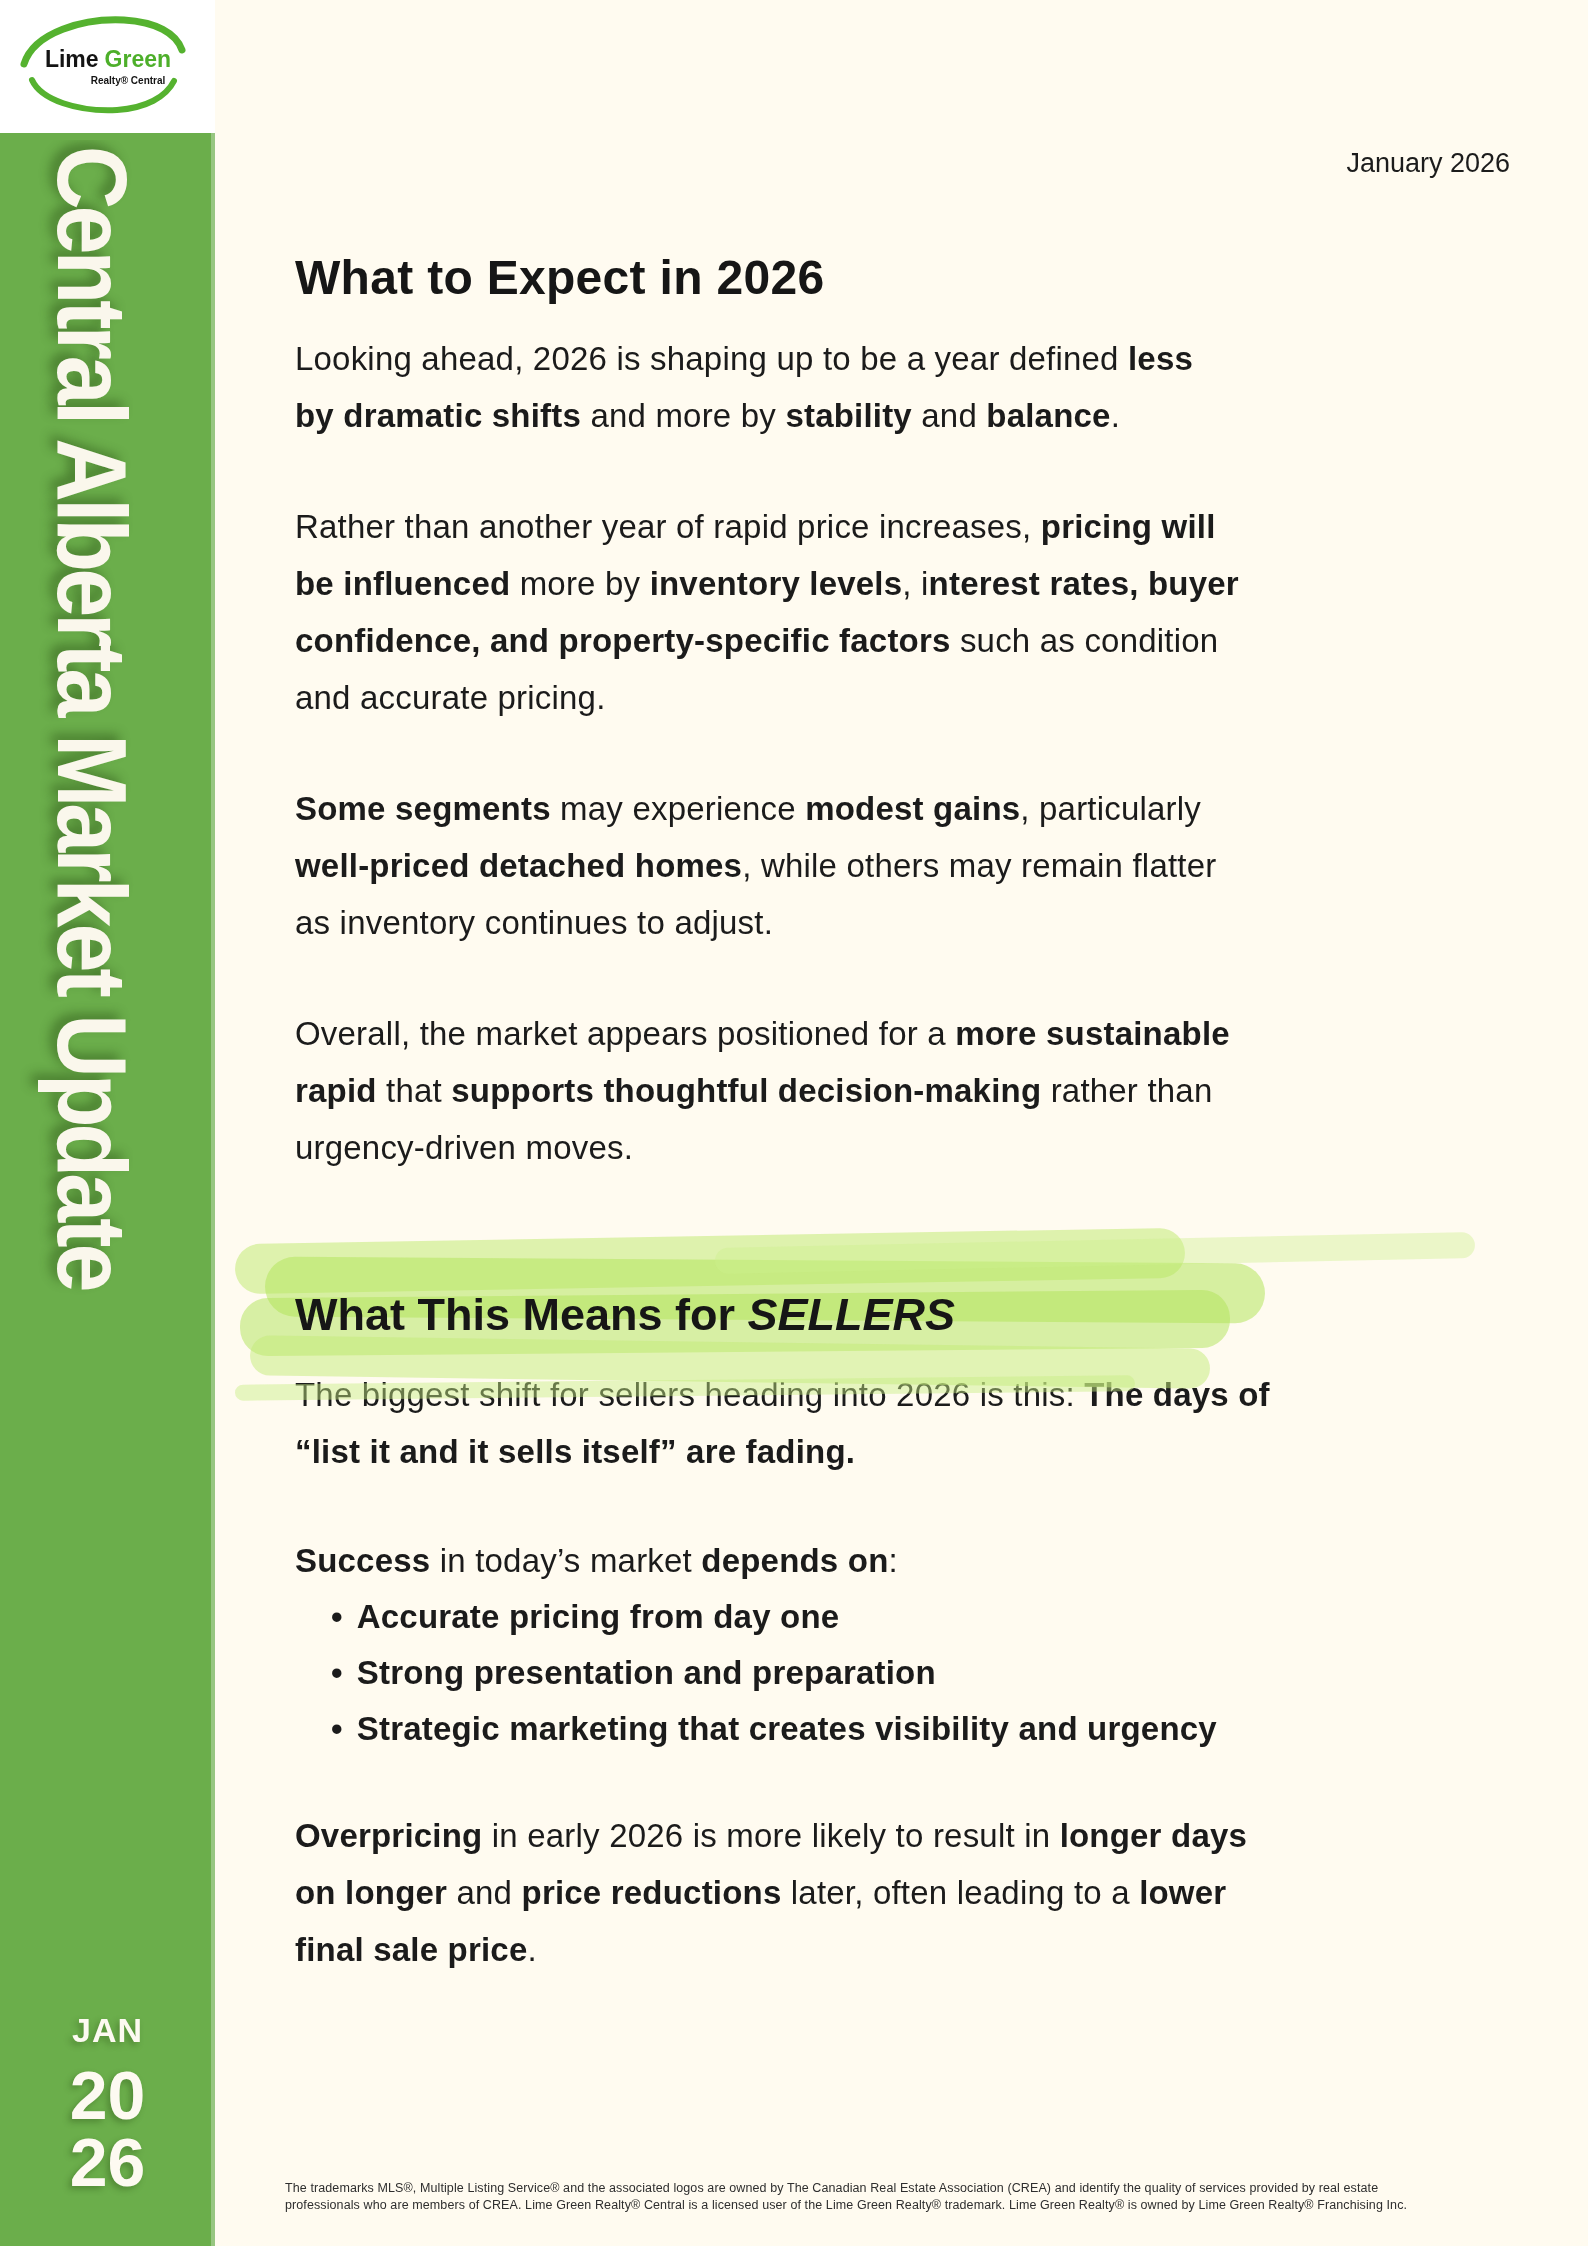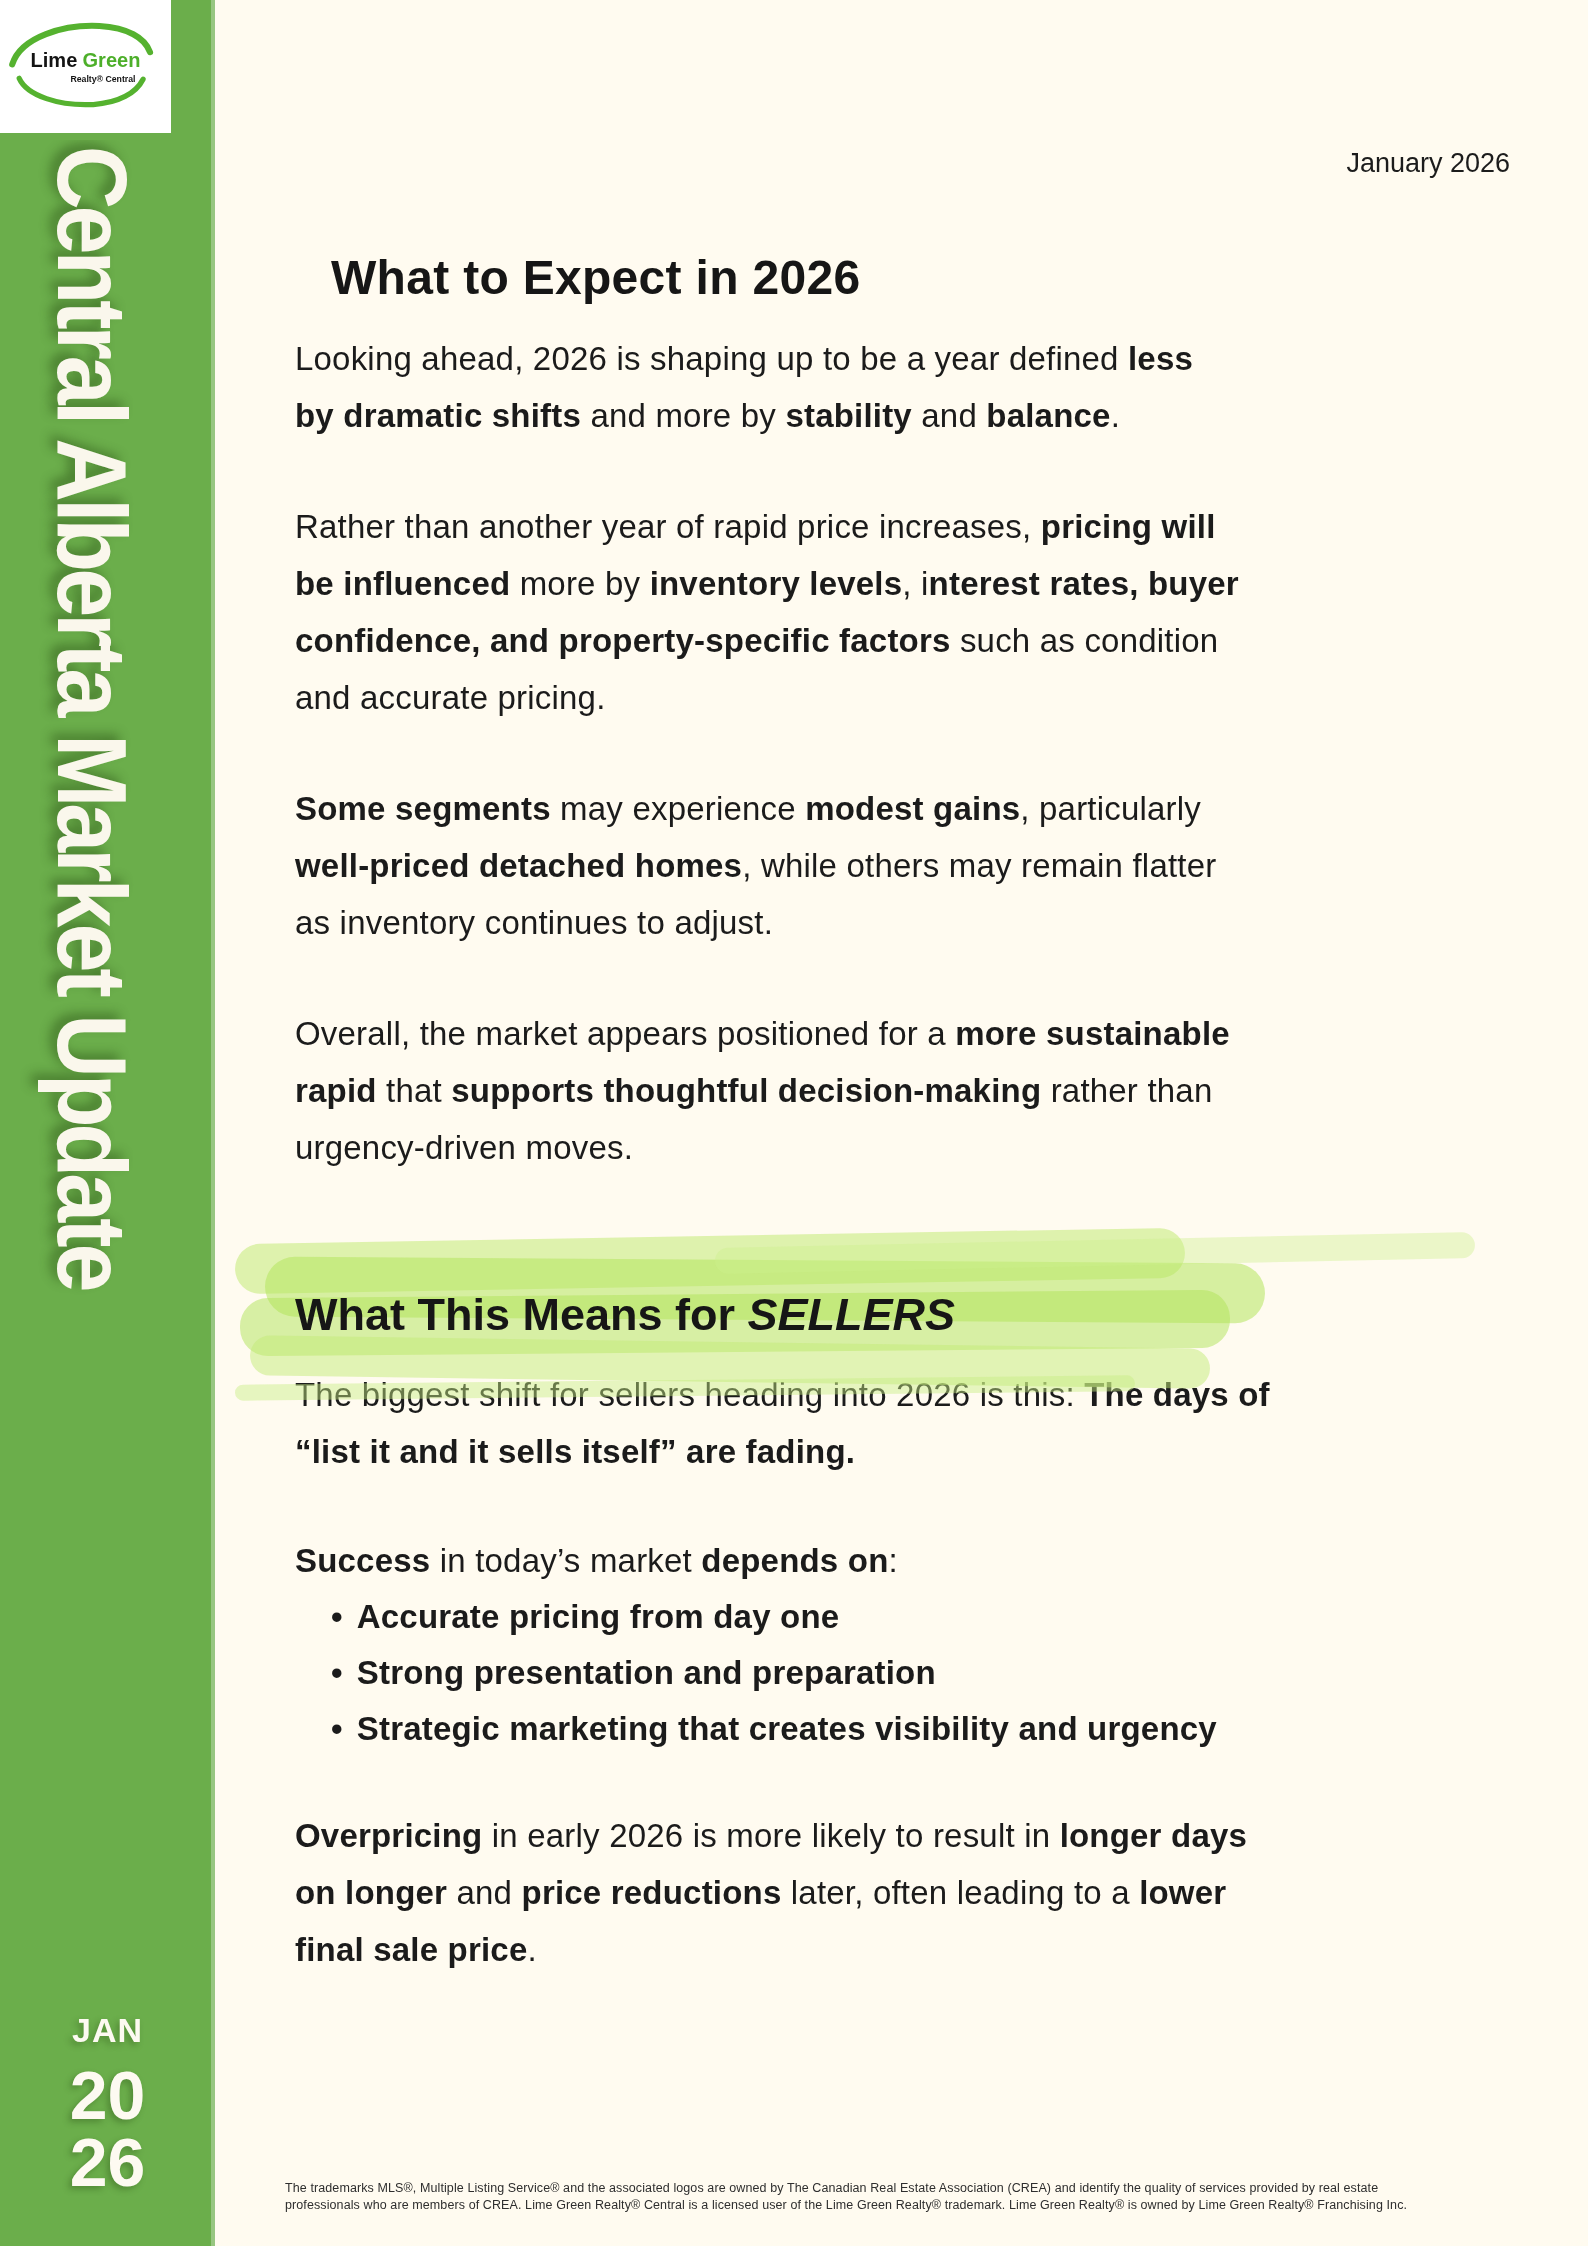--- a/index.html
+++ b/index.html
@@ -34,34 +34,34 @@
   .date-block{
     position:absolute; left:0; top:2012px; width:215px;
     text-align:center; color:#FDFAF1; font-weight:bold;
     text-shadow:-3px 3px 6px rgba(35,70,15,0.35);
   }
   .date-month{ font-size:34px; line-height:36px; margin-bottom:14px; letter-spacing:1px; }
   .date-num{ font-size:68px; line-height:67px; }
 
   
   .logo-box{
-    position:absolute; left:0; top:0; width:171px; height:133px;
+    position:absolute; left:0; top:0; width:215px; height:133px;
     background:#FFFFFF;
     display:flex; align-items:center; justify-content:center;
   }
   .logo-line1{ font-family:"Liberation Sans", sans-serif; font-weight:bold; font-size:23px; }
   .logo-line2{ font-family:"Liberation Sans", sans-serif; font-weight:bold; font-size:10px; }
 
   
   .content{
     position:absolute; left:215px; top:0; right:0; bottom:0;
     padding:0 78px 0 80px;
   }
   .issue-date{ margin-top:148px; text-align:right; font-size:27px; line-height:31px; color:#1c1c1c; }
-  h1{ margin-top:72px; font-size:48px; line-height:53px; letter-spacing:0.3px; color:#161616;margin-left:36px; }
+  h1{ margin-top:72px; font-size:48px; line-height:53px; letter-spacing:0.3px; color:#161616; }
   .body{ font-size:33px; line-height:57px; letter-spacing:0.2px; margin-top:54px; color:#1b1b1b; }
   .body.first{ margin-top:26px; }
   .body .b{ font-weight:700; }
 
   
   .hl-wrap{ position:relative; margin-top:112px; }
   .stroke{ position:absolute; display:block; pointer-events:none; }
   .s1{ left:-60px; top:-52px; width:950px; height:50px; background:rgba(190,233,105,0.50); border-radius:26px; transform:rotate(-1deg); }
   .s2{ left:-30px; top:-28px; width:1000px; height:60px; background:rgba(180,230,95,0.55); border-radius:30px; transform:rotate(0.4deg); }
   .s3{ left:-55px; top:6px; width:990px; height:58px; background:rgba(175,228,88,0.50); border-radius:28px; transform:rotate(-0.5deg); }

